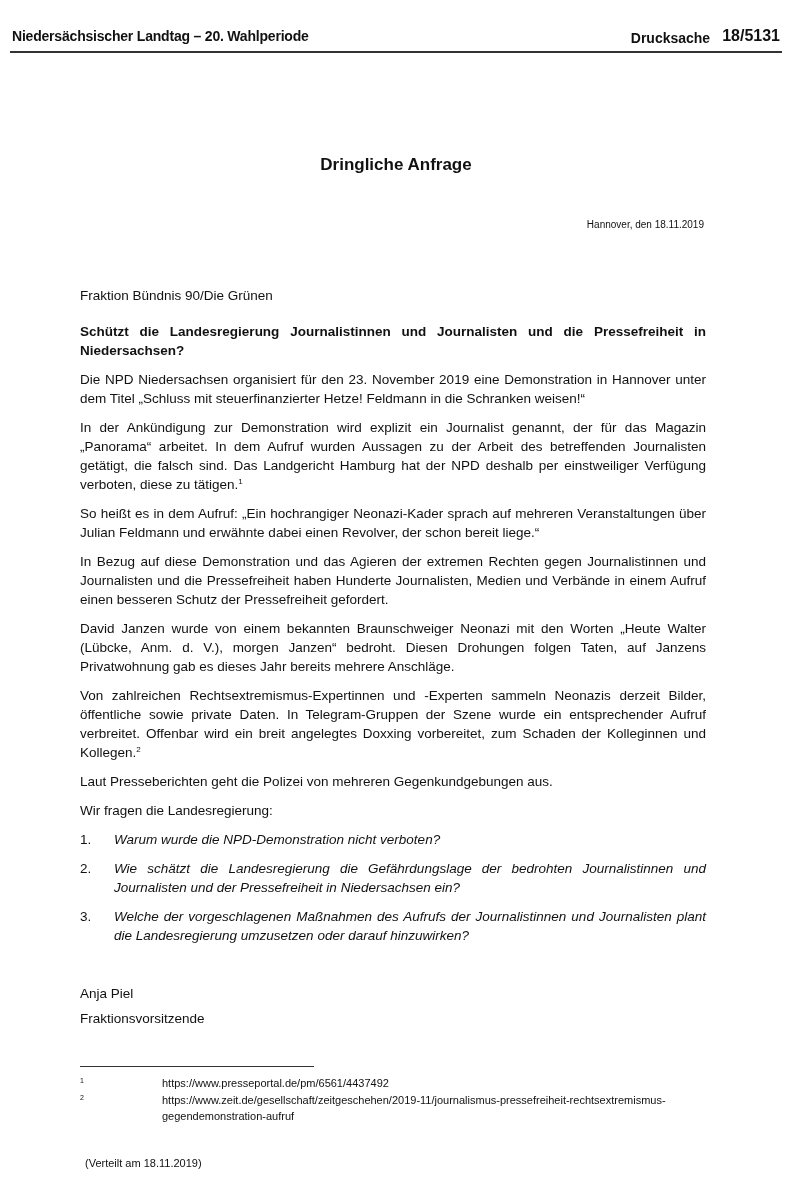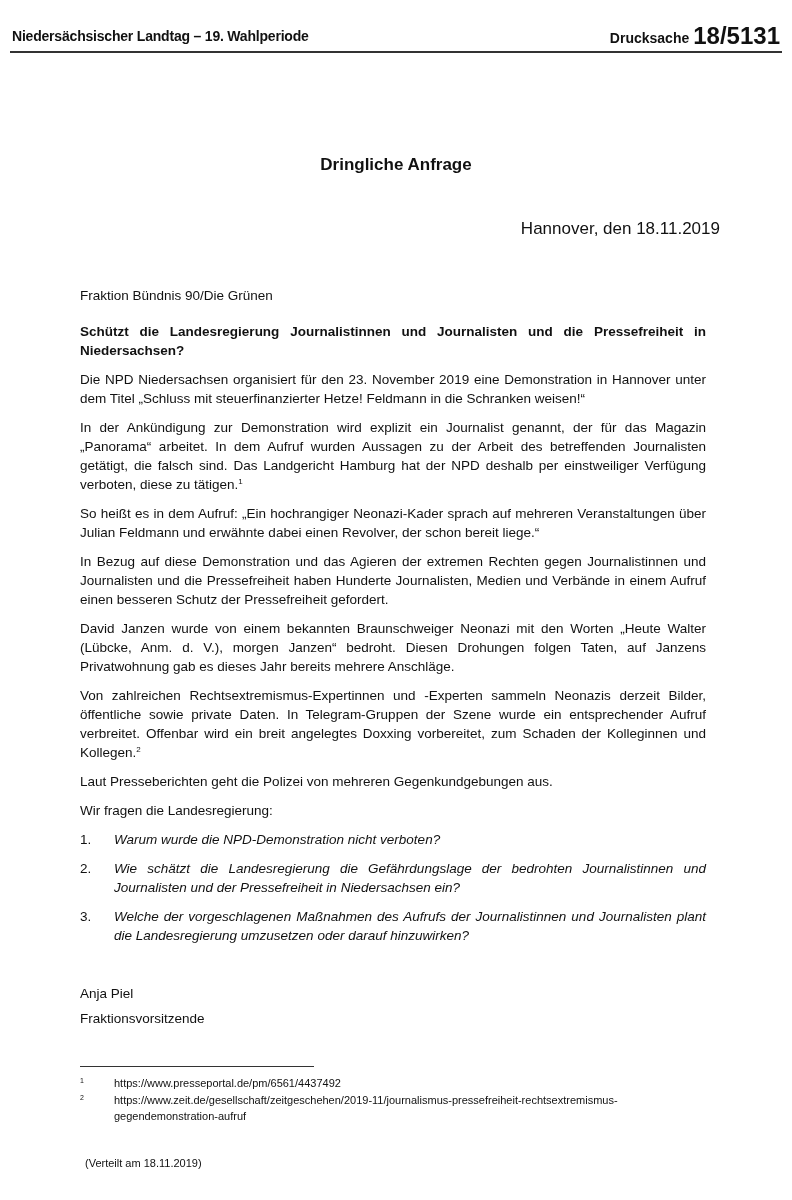--- a/index.html
+++ b/index.html
@@ -2,47 +2,47 @@
 <html><head>
 <meta charset="utf-8">
 <style>
   html, body { margin:0; padding:0; background:#fff; }
   body { width:792px; height:1200px; position:relative; overflow:hidden; color:#111;
          font-family:"Liberation Sans", sans-serif; }
   .header { position:absolute; left:12px; right:12px; top:18px; height:28px;
             display:flex; justify-content:space-between; align-items:flex-end;
             font-weight:bold; }
   .header .left { font-size:14px; letter-spacing:-0.2px; padding-bottom:2px; }
-  .header .right { font-size:14px; display:flex; align-items:flex-end; gap:4px; }
-  .header .right .num { font-size:24px; line-height:20px; }
+  .header .right { font-size:14px; display:flex; align-items:flex-end; gap:12px; }
+  .header .right .num { font-size:16px; line-height:20px; }
   .rule { position:absolute; left:10px; right:10px; top:51px; height:2px; background:#333; }
   .title { position:absolute; left:0; right:0; top:155px; text-align:center;
            font-weight:bold; font-size:17px; }
-  .date { position:absolute; right:72px; top:219px; font-size:17px; }
+  .date { position:absolute; right:88px; top:219px; font-size:10px; }
   .content { position:absolute; left:80px; width:626px; top:254px; font-size:13.5px; line-height:19px;margin-top:32px; }
   .content p { margin:0 0 10px 0; text-align:justify; }
   .faction { margin-bottom:17px !important; }
   .subject { font-weight:bold; }
   sup { font-size:8px; line-height:0; vertical-align:super; }
   ol { list-style:none; margin:0; padding:0; }
   ol li { display:flex; margin-bottom:10px; }
   ol li .n { width:34px; flex:none; }
   ol li .t { flex:1; text-align:justify;font-style:italic; }
   .signature { margin-top:36px; line-height:25px; }
   .fn-rule { position:absolute; left:80px; top:1066px; width:234px; height:1px; background:#333; }
   .footnotes { position:absolute; left:80px; width:626px; top:1075px; font-size:11px; line-height:16px; }
-  .fn { display:flex; margin-bottom:1px; }
+  .fn { display:flex; margin-bottom:1px;gap:48px; }
   .fn .m { width:34px; flex:none; font-size:7px; line-height:12px; }
   .distributed { position:absolute; left:85px; top:1157px; font-size:11px; }
 </style>
 </head>
 <body>
 
 <div class="header">
-  <span class="left">Niedersächsischer Landtag – 19. Wahlperiode</span>
+  <span class="left">Niedersächsischer Landtag – 20. Wahlperiode</span>
   <span class="right">
     <span>Drucksache</span>
     <span class="num">18/5131</span>
   </span>
 </div>
 <div class="rule"></div>
 
 <div class="title">Dringliche Anfrage</div>
 <div class="date">Hannover, den 18.11.2019</div>
 

